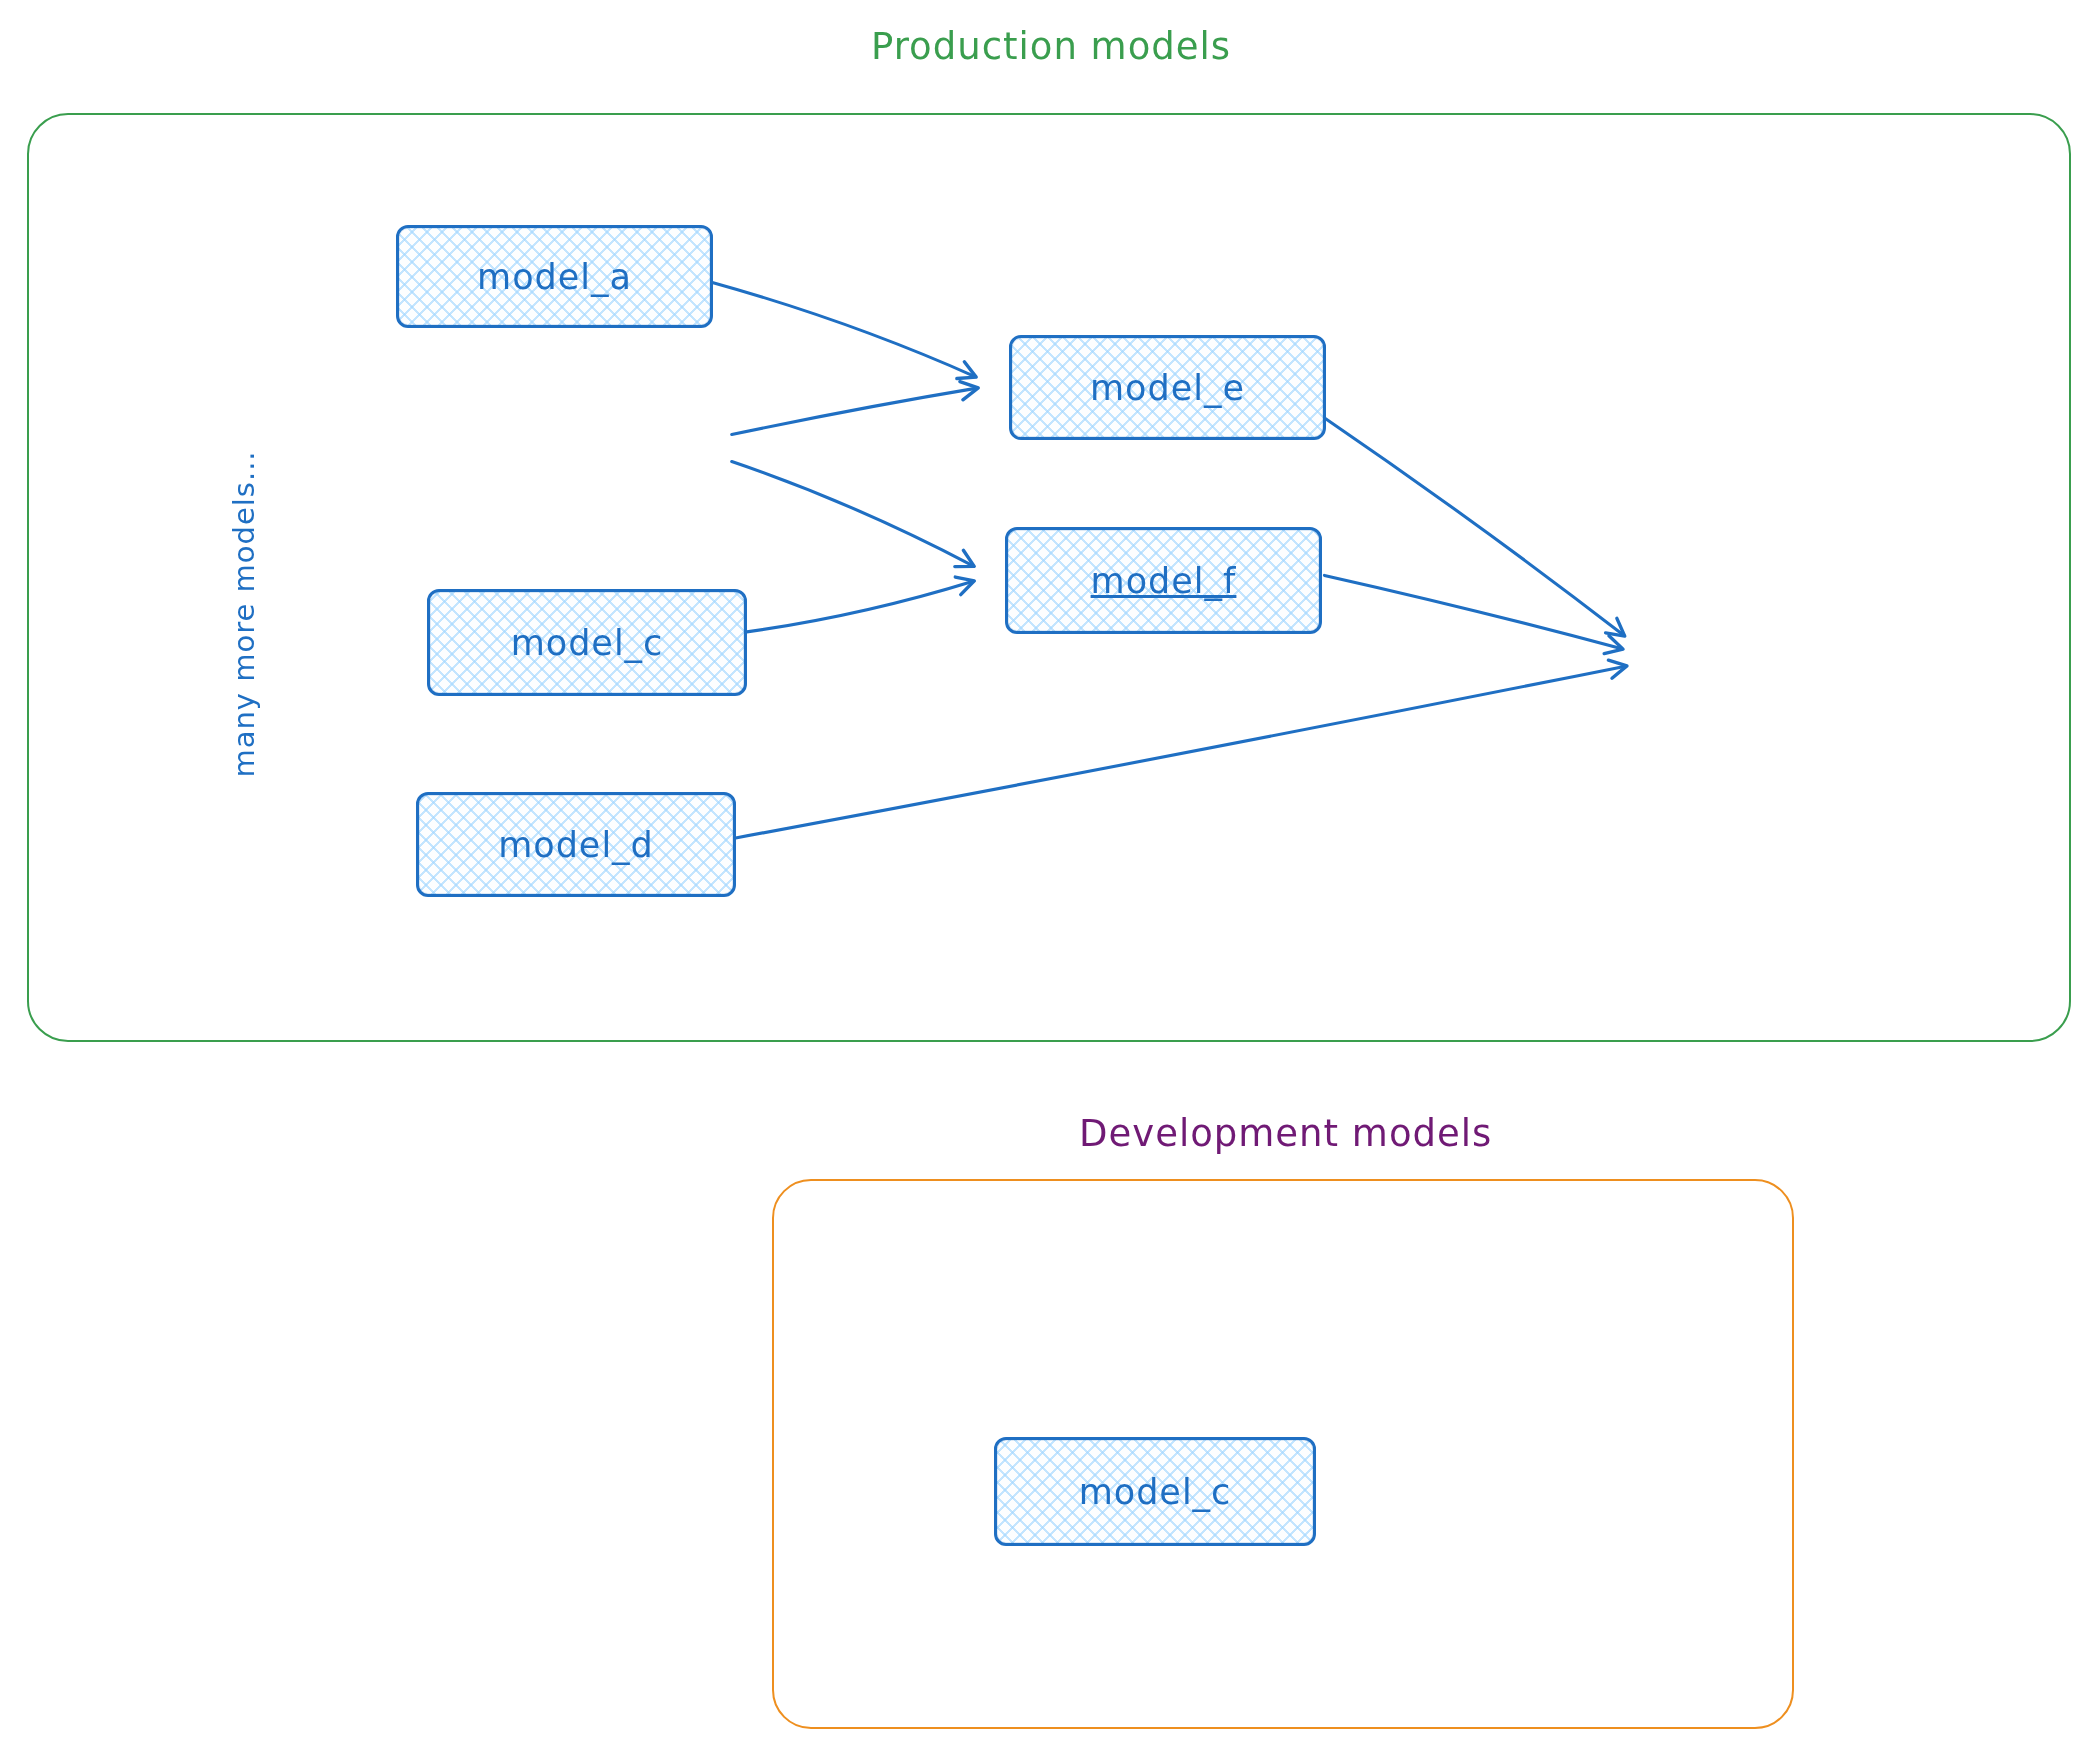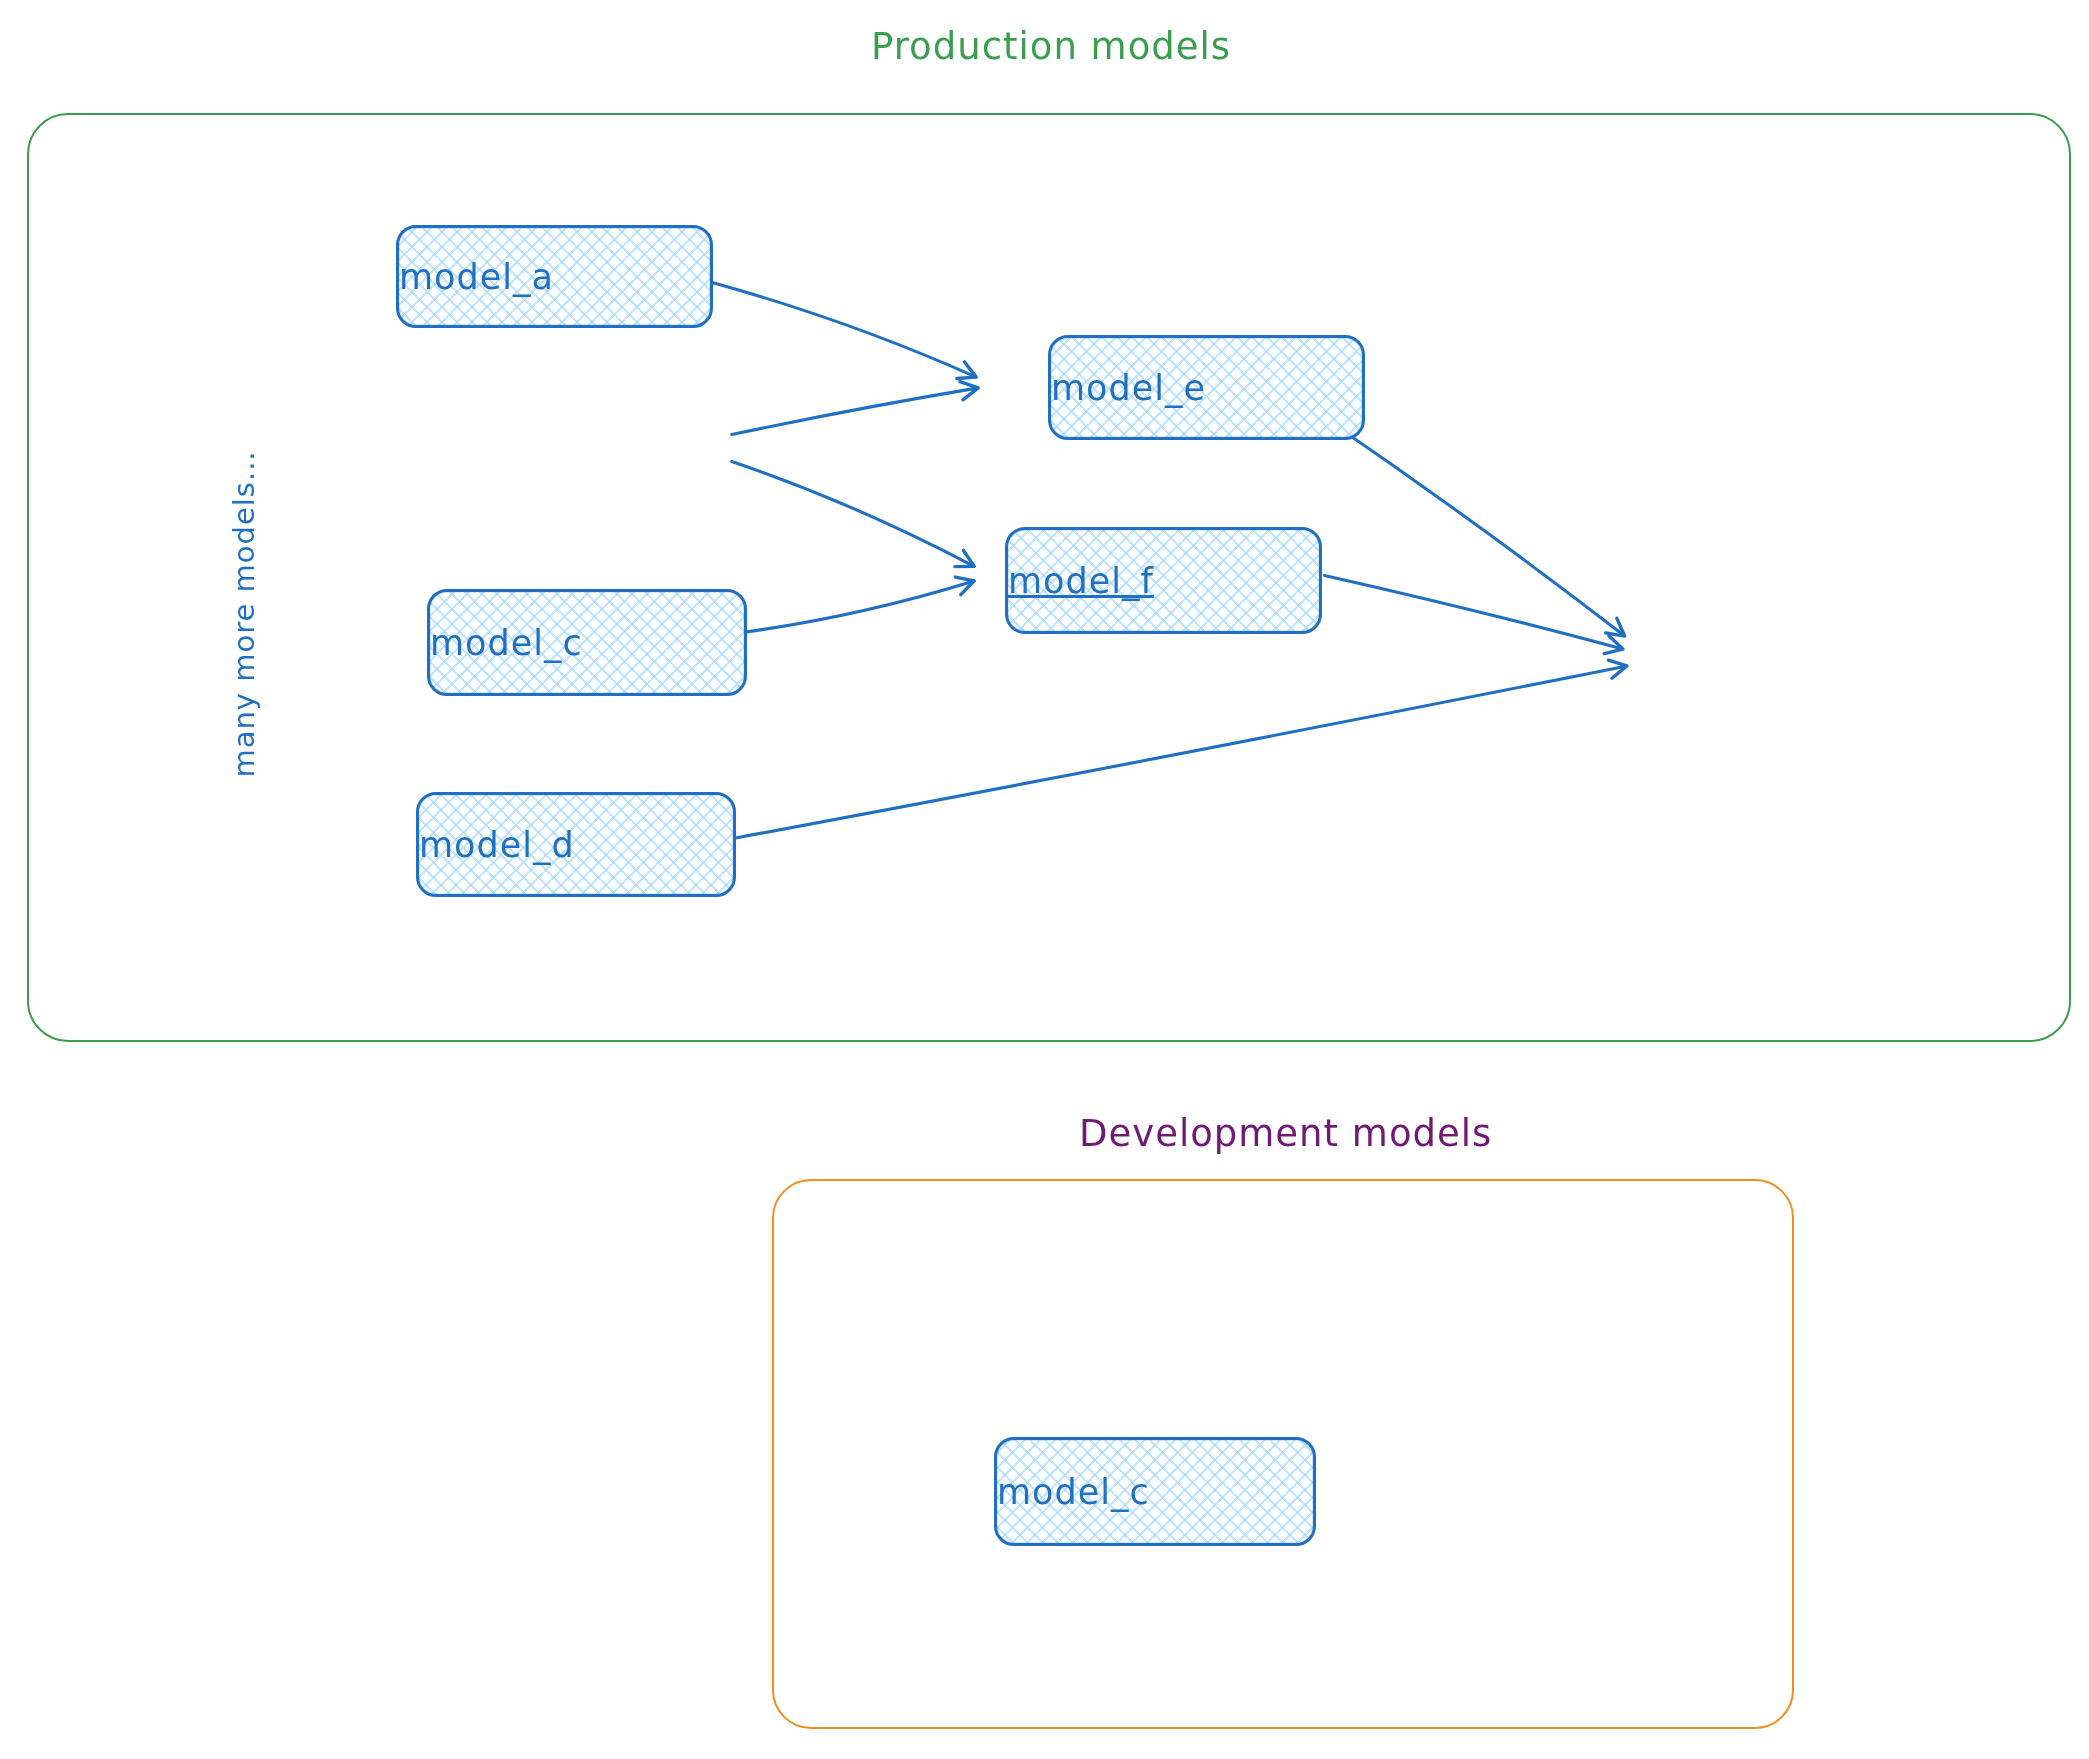--- a/index.html
+++ b/index.html
@@ -31,34 +31,34 @@
 
   
   .side-note{
     position:absolute;left:244px;top:614px;
     transform:translate(-50%,-50%) rotate(-90deg);
     color:#1f6fc3;font-size:29px;letter-spacing:1px;white-space:nowrap;
   }
 
   
   .node{
-    position:absolute;border:3.4px solid #1f6fc3;border-radius:20px;
-    display:flex;align-items:center;justify-content:flex-start;
+    position:absolute;border:3.4px solid #1f6fc3;border-radius:12px;
+    display:flex;align-items:center;justify-content:center;
     color:#1f6fc3;font-size:35px;letter-spacing:1px;
     background-color:#fdfeff;
     background-image:
       repeating-linear-gradient(45deg,  rgba(165,216,255,.65) 0 1.9px, transparent 1.9px 10.6px),
       repeating-linear-gradient(-45deg, rgba(165,216,255,.65) 0 1.9px, transparent 1.9px 10.6px);
     box-shadow:inset 0 0 0 1px rgba(31,111,195,.15);
   }
   #node-model_a{left:396px;top:225px;width:311px;height:97px;}
   #node-model_b{left:409px;top:398px;width:314px;height:99px;}
   #node-model_c{left:427px;top:589px;width:314px;height:101px;}
   #node-model_d{left:416px;top:792px;width:314px;height:99px;}
-  #node-model_e{left:1048px;top:335px;width:311px;height:99px;}
+  #node-model_e{left:1009px;top:335px;width:311px;height:99px;}
   #node-model_f{left:1005px;top:527px;width:311px;height:101px;text-decoration:underline;}
   #node-model_g{left:1636px;top:612px;width:311px;height:99px;}
   #node-model_c_dev{left:994px;top:1437px;width:316px;height:103px;}
 
   .edge-layer{position:absolute;inset:0;pointer-events:none;}
 </style>
 </head>
 <body>
 
 <div class="canvas">

